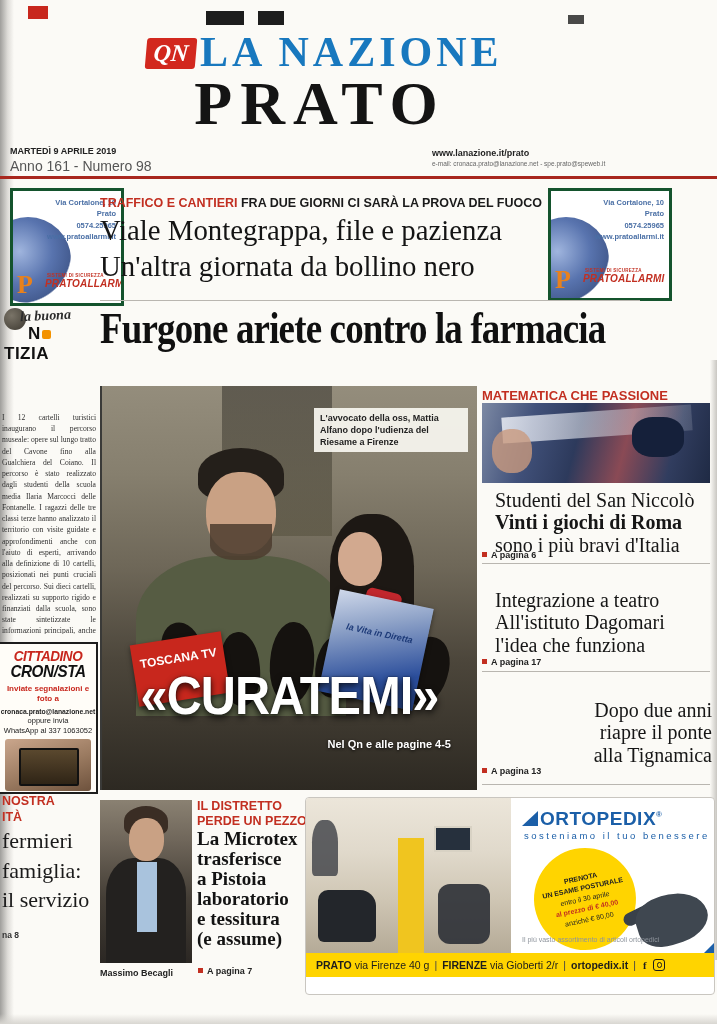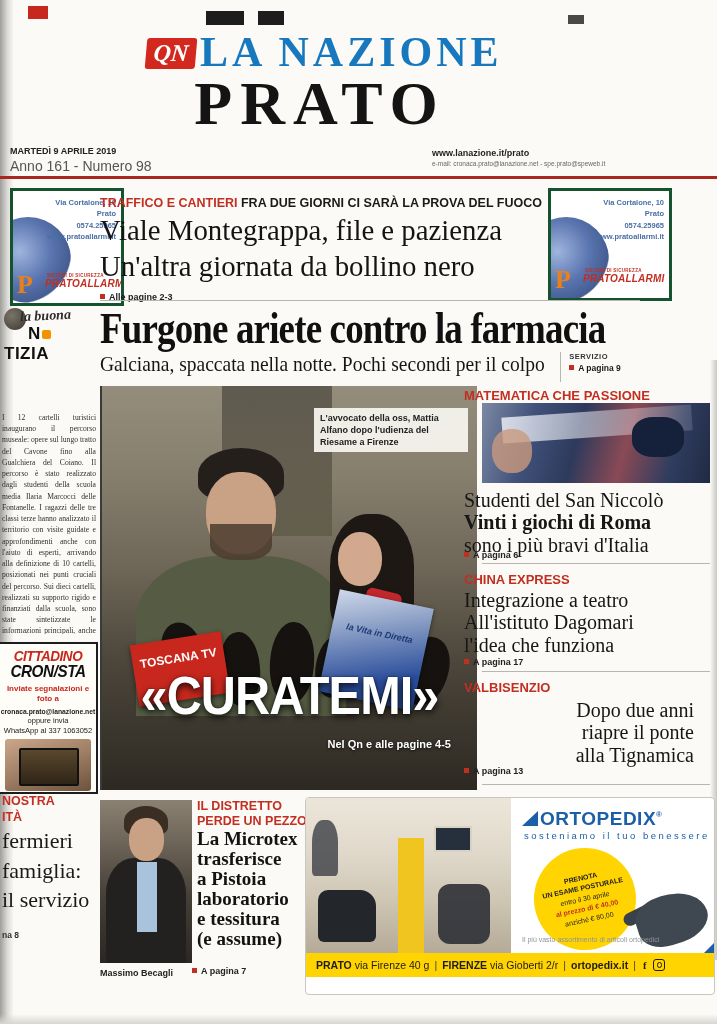--- a/index.html
+++ b/index.html
@@ -71,38 +71,38 @@
   .flag-blue{left:226px;top:212px;width:96px;height:74px;background:linear-gradient(160deg,#cfd8ea 0%,#8fa3c8 30%,#2a4d9b 75%);
             transform:rotate(12deg);font-size:9px;font-style:italic;color:#1d3a78;padding-top:30px;}
   .ph-caption{position:absolute;left:212px;top:22px;width:142px;background:rgba(248,246,240,.93);
             padding:4px 6px;font-size:9px;font-weight:bold;color:#222;line-height:1.35;}
   .curatemi{position:absolute;left:0;top:278px;width:100%;text-align:center;color:#fff;font-weight:bold;
             font-size:54px;letter-spacing:-1px;transform:scaleX(.9);white-space:nowrap;
             text-shadow:0 3px 8px rgba(0,0,0,.85),0 0 2px rgba(0,0,0,.6);}
   .cur-ref{position:absolute;right:26px;top:352px;color:#fff;font-weight:bold;font-size:11px;
             text-shadow:0 1px 3px rgba(0,0,0,.8);}
   
-  .rc{left:464px;width:230px;}
+  .rc{left:482px;width:230px;}
   .rc-kicker{font-size:13px;}
   .rc-photo{left:482px;top:403px;width:228px;height:80px;
      background:linear-gradient(105deg,#7c89a4 0%,#41517a 22%,#2d3a5c 42%,#8a4a55 62%,#313d5f 82%,#1f2a44 100%);overflow:hidden;}
   .rc-band{position:absolute;left:20px;top:8px;width:190px;height:26px;background:linear-gradient(100deg,rgba(235,238,245,.85),rgba(235,238,245,.15));transform:rotate(-4deg);}
-  .rc-h{font-family:"Liberation Serif",serif;font-size:20px;color:#161616;line-height:1.12;white-space:nowrap;}
+  .rc-h{font-family:"Liberation Serif",serif;font-size:20px;color:#161616;line-height:1.12;white-space:nowrap;margin-left:13px;}
   .rc-h.b{font-weight:bold;}
   
   .bl-photo{left:100px;top:800px;width:92px;height:163px;overflow:hidden;
      background:linear-gradient(180deg,#8a8172 0%,#6f665a 25%,#443e36 60%,#2b2723 100%);}
   .bl-hair{position:absolute;left:24px;top:6px;width:44px;height:30px;background:#3a2d24;border-radius:50% 50% 30% 30%;}
   .bl-face{position:absolute;left:29px;top:18px;width:35px;height:43px;background:#c9a184;border-radius:46%;}
   .bl-suit{position:absolute;left:6px;top:58px;width:80px;height:105px;background:#23211f;border-radius:34% 34% 0 0;}
   .bl-shirt{position:absolute;left:37px;top:62px;width:20px;height:70px;background:#a9c3dd;}
   .bl-caption{left:100px;top:968px;font-size:9px;font-weight:bold;color:#222;}
   .bl-kicker{left:197px;top:799px;font-size:12.5px;line-height:1.2;}
   .bl-h{left:197px;top:829px;font-family:"Liberation Serif",serif;font-weight:bold;font-size:19px;line-height:20px;color:#131313;}
-  .bl-ref{left:192px;top:966px;}
+  .bl-ref{left:198px;top:966px;}
   
   .ox{left:305px;top:797px;width:408px;height:196px;background:#fff;border:1px solid #c9c6c0;border-radius:4px;overflow:hidden;}
   .ox-photo{position:absolute;left:0;top:0;width:205px;height:155px;
      background:linear-gradient(180deg,#ece6da 0%,#e0d9cb 35%,#cfc6b4 65%,#b4aa97 100%);overflow:hidden;}
   .ox-col{position:absolute;left:92px;top:40px;width:26px;height:115px;background:#f0c51f;}
   .ox-screen{position:absolute;left:128px;top:28px;width:34px;height:22px;background:#26303d;border:2px solid #d8d2c4;}
   .ox-wc1{position:absolute;left:12px;top:92px;width:58px;height:52px;background:#23262b;border-radius:10px 16px 6px 6px;}
   .ox-wc2{position:absolute;left:132px;top:86px;width:52px;height:60px;background:#2c3036;border-radius:12px;opacity:.9;}
   .ox-mann{position:absolute;left:6px;top:22px;width:26px;height:56px;background:#3c3f45;border-radius:40% 40% 10% 10%;opacity:.8;}
   .ox-logo{position:absolute;left:216px;top:10px;font-weight:bold;color:#1b5fa8;font-size:19px;letter-spacing:.5px;white-space:nowrap;}
@@ -196,32 +196,24 @@
       <div class="brand">PRATOALLARMI</div>
     </div>
   </div>
 
   <div class="abs ts">
     <div class="krow">
       <span class="kicker">TRAFFICO E CANTIERI</span><span> FRA DUE GIORNI CI SARÀ LA PROVA DEL FUOCO</span>
     </div>
     <h2>Viale Montegrappa, file e pazienza</h2>
     <h2>Un'altra giornata da bollino nero</h2>
-    <div class="refrow" style="margin-top:9px;"><span class="sq"></span><span>Alle pagine 2-3</span></div>
   </div>
   <div class="abs rule-grey" style="left:100px;top:300px;width:540px;"></div>
 
   <div class="abs ms-head">Furgone ariete contro la farmacia</div>
-  <div class="abs ms-subrow">
-    <div class="ms-sub">Galciana, spaccata nella notte. Pochi secondi per il colpo</div>
-    <div class="ms-serv">
-      <div class="s1">SERVIZIO</div>
-      <div class="s2"><span class="sq"></span><span>A pagina 9</span></div>
-    </div>
-  </div>
 
   <div class="abs photo">
     <div class="ph-door"></div>
     <div class="ph-jacket"></div>
     <div class="ph-hair"></div>
     <div class="ph-face"></div>
     <div class="ph-beard"></div>
     <div class="ph-whair"></div>
     <div class="ph-wface"></div>
     <div class="ph-phone"></div>
@@ -244,30 +236,28 @@
     <div style="position:absolute;left:10px;top:26px;width:40px;height:44px;background:#c99a7e;border-radius:45%;opacity:.8;"></div>
   </div>
   <div class="abs rc" style="top:489px;">
     <div class="rc-h">Studenti del San Niccolò</div>
     <div class="rc-h b">Vinti i giochi di Roma</div>
     <div class="rc-h">sono i più bravi d'Italia</div>
   </div>
   <div class="abs rc refrow" style="top:550px;"><span class="sq"></span><span>A pagina 6</span></div>
   <div class="abs rule-grey" style="left:482px;top:563px;width:228px;"></div>
 
-  <div class="abs rc kicker rc-kicker" style="top:572px;">CHINA EXPRESS</div>
   <div class="abs rc" style="top:589px;">
     <div class="rc-h">Integrazione a teatro</div>
     <div class="rc-h">All'istituto Dagomari</div>
     <div class="rc-h">l'idea che funziona</div>
   </div>
   <div class="abs rc refrow" style="top:657px;"><span class="sq"></span><span>A pagina 17</span></div>
   <div class="abs rule-grey" style="left:482px;top:671px;width:228px;"></div>
 
-  <div class="abs rc kicker rc-kicker" style="top:680px;">VALBISENZIO</div>
   <div class="abs rc" style="top:699px;text-align:right;">
     <div class="rc-h">Dopo due anni</div>
     <div class="rc-h">riapre il ponte</div>
     <div class="rc-h">alla Tignamica</div>
   </div>
   <div class="abs rc refrow" style="top:766px;"><span class="sq"></span><span>A pagina 13</span></div>
   <div class="abs rule-grey" style="left:482px;top:784px;width:228px;"></div>
 
   <div class="abs lc-buona">
     <div class="lc-blob"></div>

